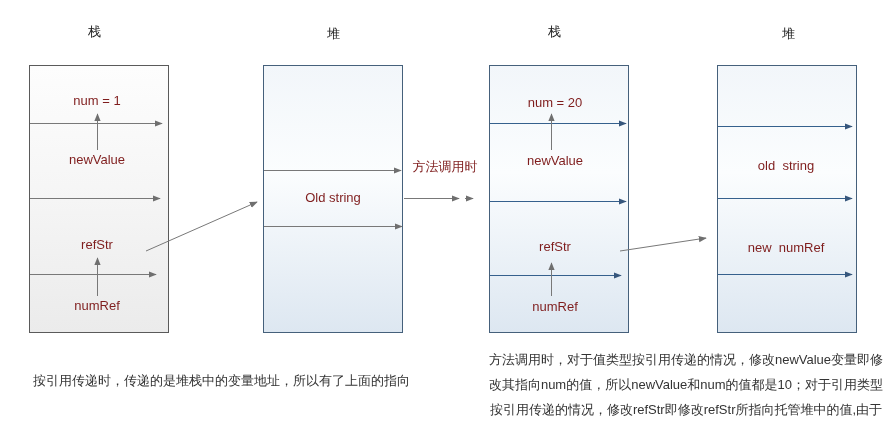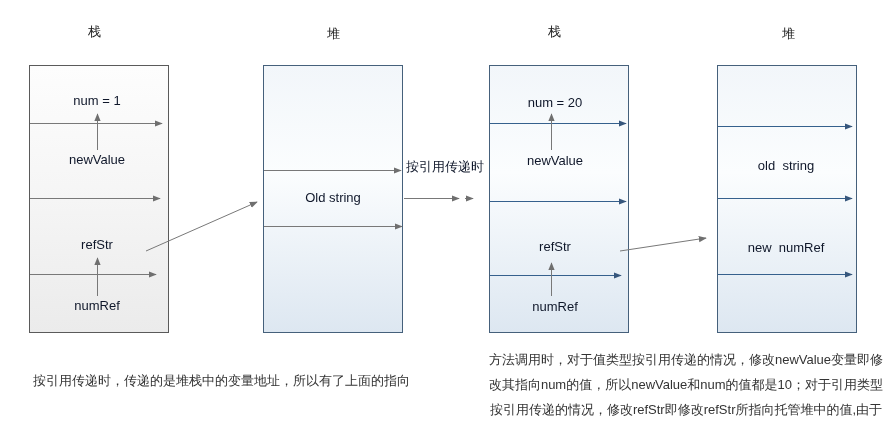--- a/index.html
+++ b/index.html
@@ -10,21 +10,21 @@
   .box{position:absolute;top:65px;height:266px;width:138px;}
   .box.gray{
     border:1px solid #5a5a5a;
     background:linear-gradient(180deg,#fdfdfd 0%,#f6f6f6 45%,#ebebeb 100%);
   }
   .box.blue{
     border:1px solid #45607b;
     background:linear-gradient(180deg,#f2f6fa 0%,#fbfdfe 40%,#dde7f1 100%);
   }
   .t{
-    position:absolute;font-size:13px;line-height:15px;color:#0f172a;
+    position:absolute;font-size:13px;line-height:15px;color:#7f1d1d;
     white-space:pre;transform:translateX(-50%);
   }
   .title{color:#222;letter-spacing:1px;}
   .caption{
     transform:none;white-space:normal;color:#333;font-size:13px;line-height:25px;
   }
   .caption.left{white-space:pre;font-family:Liberation Serif, serif;}
   .caption.right{width:400px;text-align:center;}
   svg.overlay{position:absolute;left:0;top:0;pointer-events:none;}
 </style>
@@ -92,21 +92,21 @@
     </g>
   </svg>
 
   <div class="t" style="left:97px;top:93px">num = 1</div>
   <div class="t" style="left:97px;top:152px">newValue</div>
   <div class="t" style="left:97px;top:237px">refStr</div>
   <div class="t" style="left:97px;top:298px">numRef</div>
 
   <div class="t" style="left:333px;top:190px">Old string</div>
 
-  <div class="t" style="left:445px;top:159px">按引用传递时</div>
+  <div class="t" style="left:445px;top:159px">方法调用时</div>
 
   <div class="t" style="left:555px;top:95px">num = 20</div>
   <div class="t" style="left:555px;top:153px">newValue</div>
   <div class="t" style="left:555px;top:239px">refStr</div>
   <div class="t" style="left:555px;top:299px">numRef</div>
 
   <div class="t" style="left:786px;top:158px">old  string</div>
   <div class="t" style="left:786px;top:240px">new  numRef</div>
 
   <div class="t caption left" style="left:33px;top:368px">按引用传递时，传递的是堆栈中的变量地址，所以有了上面的指向</div>

